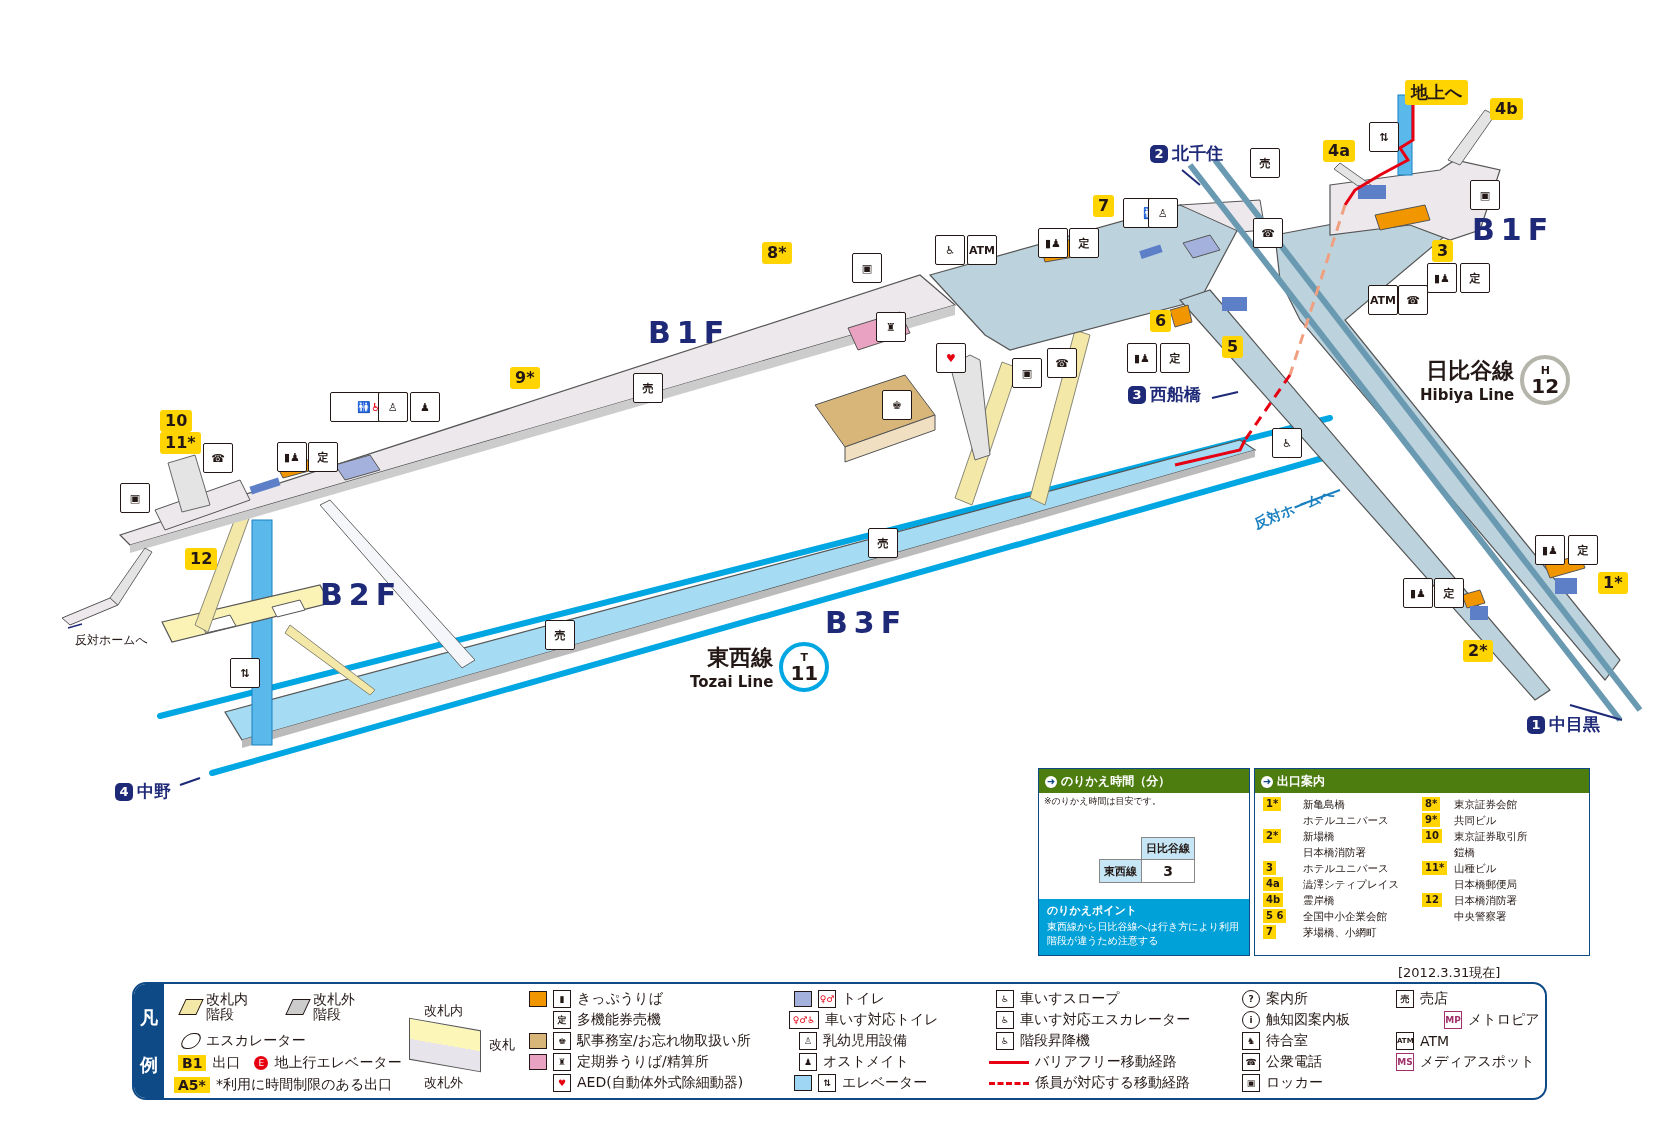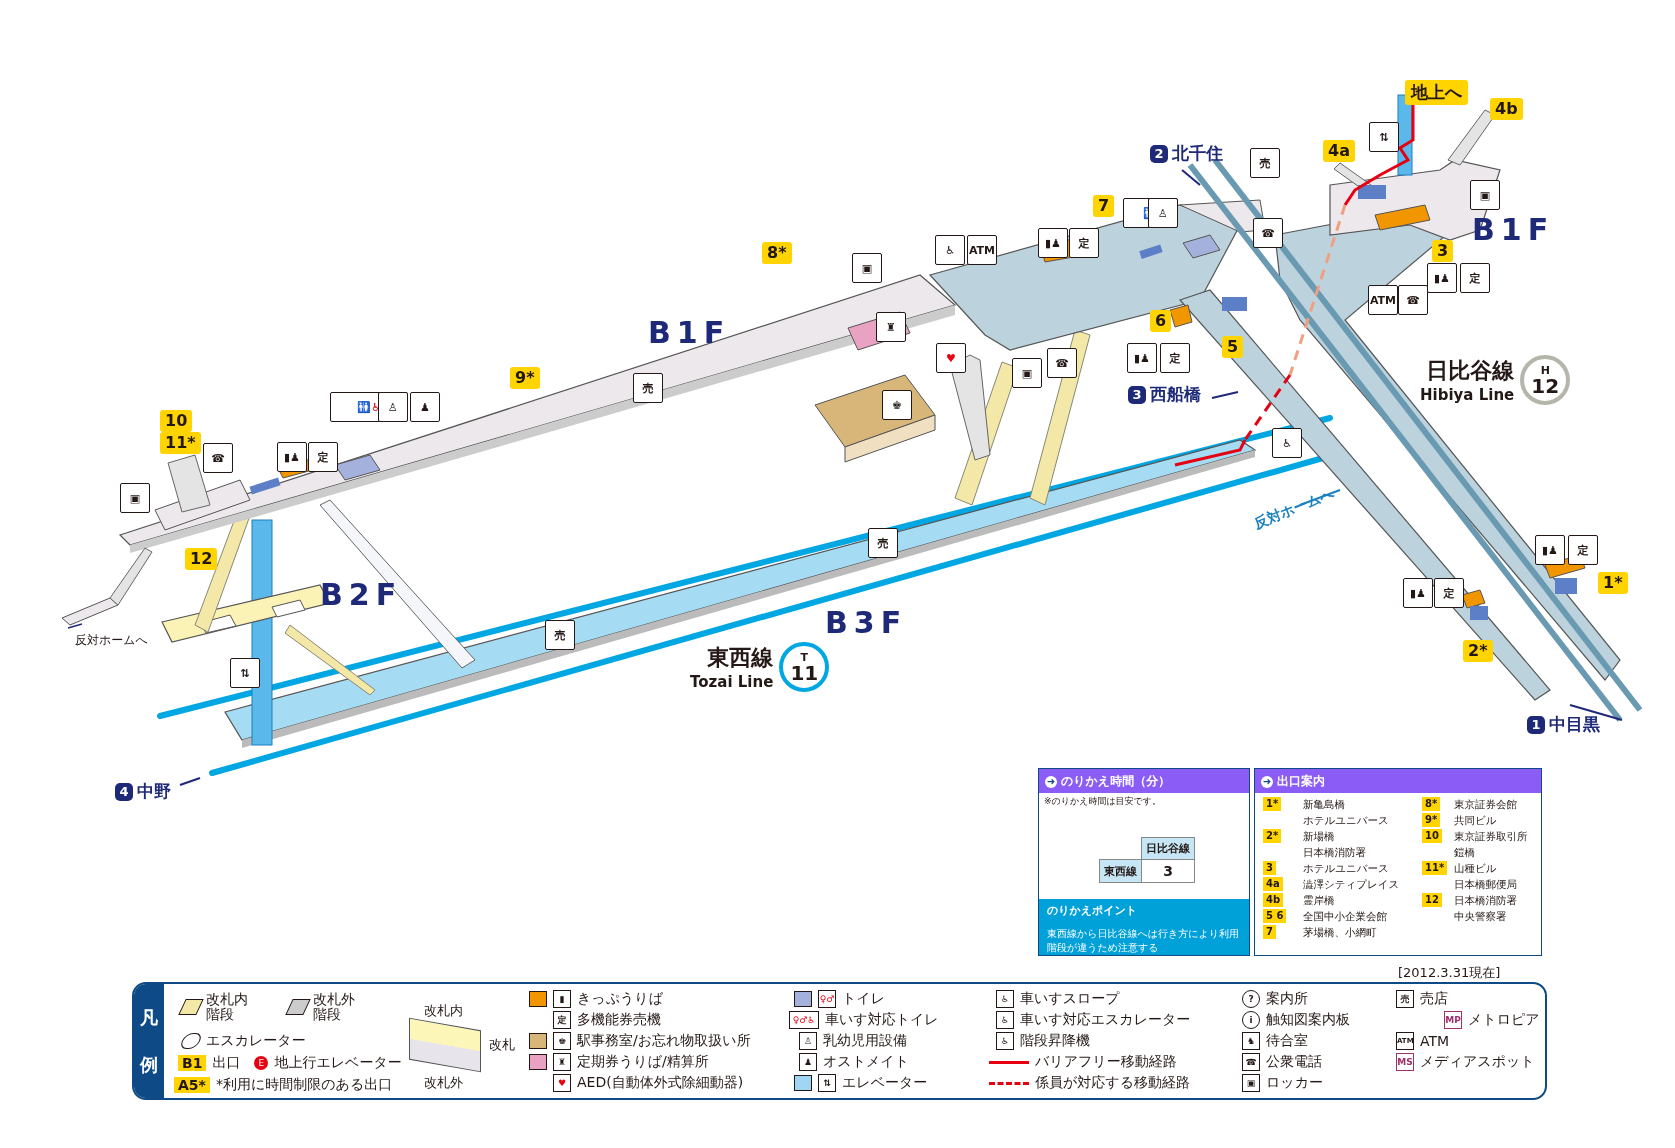--- a/index.html
+++ b/index.html
@@ -13,28 +13,28 @@
   .dest .num{display:inline-block;background:#1e2a78;color:#fff;border-radius:5px;width:18px;height:18px;font-size:13px;line-height:18px;text-align:center;}
   .icon{position:absolute;width:30px;height:30px;border:1.5px solid #231815;background:#fff;box-sizing:border-box;display:flex;align-items:center;justify-content:center;font-size:11px;font-weight:bold;border-radius:2px;}
   .line-badge{position:absolute;display:flex;align-items:center;gap:6px;}
   .line-badge .name{display:flex;flex-direction:column;align-items:flex-end;}
   .line-badge .jp{font-size:22px;font-weight:bold;}
   .line-badge .en{font-size:15px;font-weight:bold;}
   .line-badge .circle{width:42px;height:42px;border-radius:50%;border:4px solid #00a7e3;display:flex;flex-direction:column;align-items:center;justify-content:center;line-height:1;background:#fff;}
   .line-badge .circle .l{font-size:11px;font-weight:bold;}
   .line-badge .circle .n{font-size:20px;font-weight:bold;}
   .panel{position:absolute;background:#fff;border:1.5px solid #0d4a86;box-sizing:border-box;}
-  .panel-head{background:#8b5cf6;color:#fff;font-size:12px;font-weight:bold;padding:3px 6px;height:18px;line-height:18px;}
+  .panel-head{background:#4d7c0f;color:#fff;font-size:12px;font-weight:bold;padding:3px 6px;height:18px;line-height:18px;}
   .panel-head .arr{display:inline-block;width:12px;height:12px;border-radius:50%;background:#fff;color:#0d4a86;font-size:10px;text-align:center;line-height:12px;margin-right:4px;}
   .transfer-note{font-size:9px;padding:2px 5px;}
   .transfer-table{position:absolute;left:60px;top:68px;border-collapse:collapse;font-size:11px;font-weight:bold;}
   .transfer-table td{border:1px solid #888;padding:3px 4px;text-align:center;height:14px;}
   .transfer-table .hdr{background:#c6e6f6;}
   .transfer-point{position:absolute;left:0;right:0;bottom:0;height:56px;background:#00a0d8;color:#fff;font-size:10px;padding:4px 8px;box-sizing:border-box;}
-  .transfer-point .tp-title{font-weight:bold;font-size:11px;margin-bottom:9px;}
+  .transfer-point .tp-title{font-weight:bold;font-size:11px;margin-bottom:2px;}
   .exit-grid{position:absolute;left:8px;top:28px;display:grid;grid-template-columns:36px 115px 28px 110px;row-gap:1px;column-gap:4px;font-size:10.5px;}
   .exit-grid .b{background:#ffd400;font-weight:bold;font-size:10px;padding:0 3px;line-height:14px;height:14px;display:inline-block;}
   .exit-grid .t{line-height:15px;}
   .asof{position:absolute;left:1398px;top:964px;font-size:13px;}
   .legend{position:absolute;left:132px;top:982px;width:1415px;height:118px;border:2px solid #0d4a86;border-radius:14px;box-sizing:border-box;overflow:hidden;}
   .legend-side{position:absolute;left:0;top:0;bottom:0;width:30px;background:#0d4a86;color:#fff;font-size:18px;font-weight:bold;display:flex;flex-direction:column;align-items:center;justify-content:space-around;padding:10px 0;box-sizing:border-box;}
   .lg{position:absolute;font-size:14px;display:flex;align-items:center;gap:6px;white-space:nowrap;}
   .lg .sw{display:inline-block;width:18px;height:16px;border:1px solid #231815;box-sizing:border-box;}
   .lg .ic{display:inline-block;width:18px;height:18px;border:1px solid #231815;box-sizing:border-box;font-size:9px;text-align:center;line-height:16px;font-weight:bold;background:#fff;}
   .lg .yb{background:#ffd400;font-weight:bold;padding:0 4px;font-size:14px;}
@@ -239,21 +239,21 @@
         </tr>
   </tbody>
     </table>
   <div class="transfer-point">
     <div class="tp-title">のりかえポイント</div>
     <div>東西線から日比谷線へは行き方により利用</div>
     <div>階段が違うため注意する</div>
   </div>
 </div>
 
-<div class="panel" style="left:1254px;top:768px;width:288px;height:188px">
+<div class="panel" style="left:1254px;top:768px;width:336px;height:188px">
   <div class="panel-head"><span class="arr">➜</span><span>出口案内</span></div>
   <div class="exit-grid">
     <div><span class="b">1*</span></div>
       <div class="t">新亀島橋</div>
     <div><span class="b">8*</span></div>
       <div class="t">東京証券会館</div>
     <div></div>
       <div class="t">ホテルユニバース</div>
     <div><span class="b">9*</span></div>
       <div class="t">共同ビル</div>

